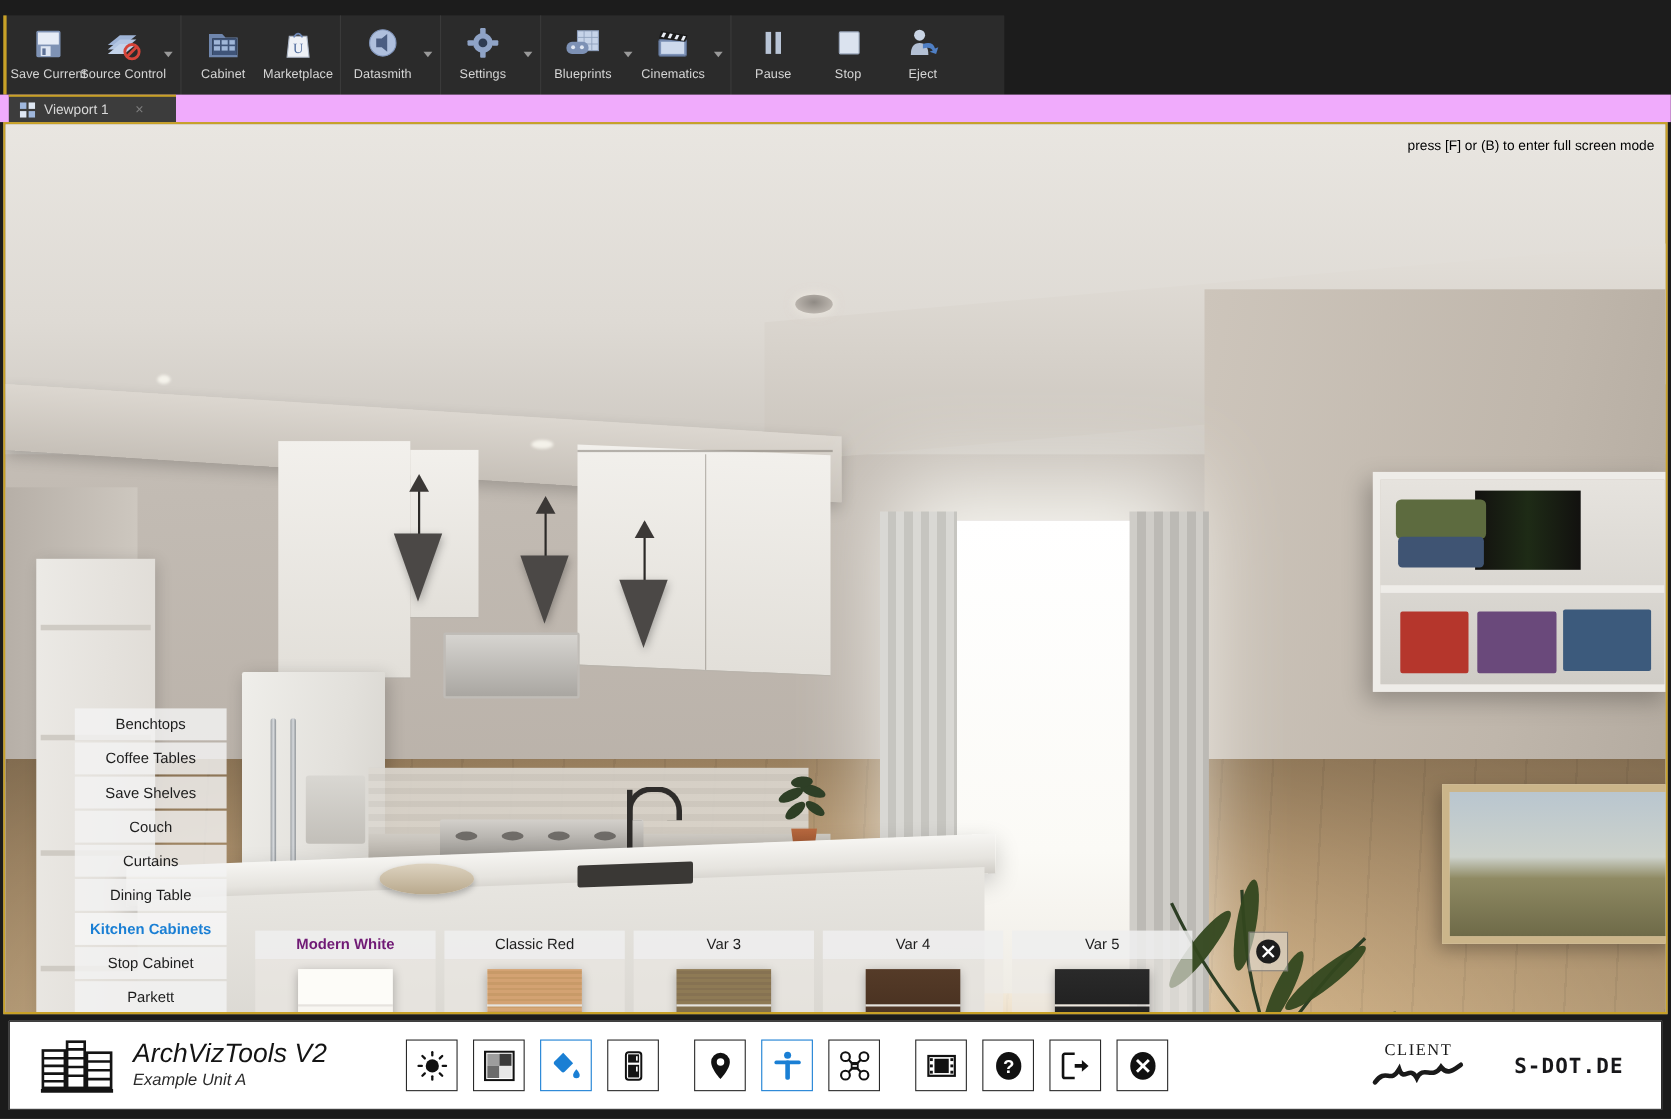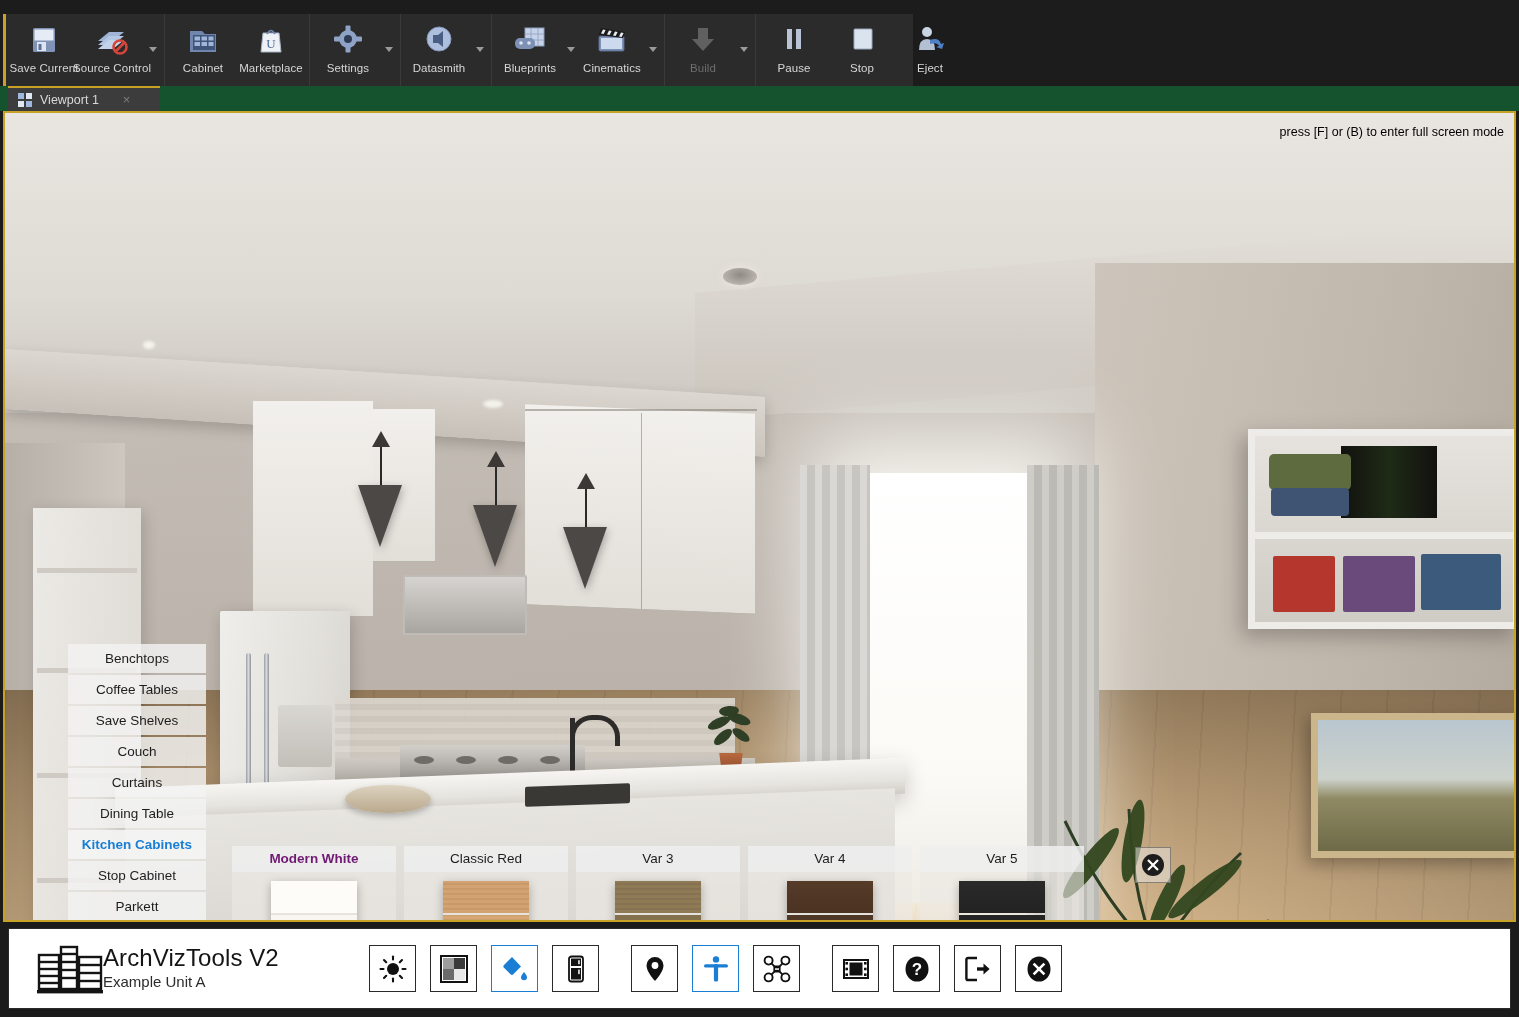--- a/index.html
+++ b/index.html
@@ -42,21 +42,21 @@
     width:14px;height:70px;display:flex;align-items:center;justify-content:center;
     cursor:pointer;
   }
   .tb-caret i{
     display:block;width:0;height:0;
     border-left:4px solid transparent;border-right:4px solid transparent;
     border-top:5px solid #9a9a9a;
   }
 
   
-  #tabstrip{position:absolute;left:0;top:86px;width:1519px;height:25px;background:#14532d;}
+  #tabstrip{position:absolute;left:0;top:86px;width:1519px;height:25px;background:#f0abfc;}
   #viewport-tab{
     position:absolute;left:8px;top:0;height:25px;
     background:#3c3c3c;border-top:2px solid #c8a127;
     display:flex;align-items:center;padding:0 10px 0 10px;box-sizing:border-box;
     min-width:152px;cursor:pointer;
   }
   #viewport-tab .vt-ico{width:14px;height:14px;margin-right:8px;display:block;}
   #viewport-tab .vt-lbl{font-size:12.5px;color:#d8d8d8;}
   #viewport-tab .vt-close{
     margin-left:24px;font-size:13px;color:#7d7d7d;cursor:pointer;line-height:1;
@@ -305,21 +305,21 @@
     box-sizing:border-box;
   }
 
   
   #bottom-bar{
     position:absolute;left:8px;top:928px;width:1503px;height:81px;
     background:#ffffff;border:1px solid #2a2a2a;box-sizing:border-box;
     display:flex;align-items:center;
   }
   #brand{display:flex;align-items:center;padding-left:28px;width:360px;box-sizing:border-box;}
-  #brand-text{}
+  #brand-text{margin-left:18px;font-style:italic;}
   #brand-title{font-size:24px;color:#141414;line-height:1.12;letter-spacing:.1px;}
   #brand-sub{font-size:15px;color:#2b2b2b;line-height:1.25;margin-top:1px;}
   #tool-icons{display:flex;align-items:center;gap:0;}
   .ti{
     width:47px;height:47px;border:1px solid #2a2a2a;margin-right:14px;
     display:flex;align-items:center;justify-content:center;cursor:pointer;
     box-sizing:border-box;background:#fff;
   }
   .ti.sel{border-color:#1a7fd4;}
   .ti-gap{width:18px;}
@@ -396,47 +396,47 @@
           </svg>
         </span>
         <span class="tb-lbl">Marketplace</span>
       </div>
     </div>
 
     <div class="tb-group">
       <div class="tb-btn">
         <span class="tb-ico">
           <svg width="34" height="34" viewBox="0 0 34 34">
+            <circle cx="17" cy="16" r="12" fill="#aebfdd"></circle>
+            <circle cx="17" cy="16" r="12" fill="none" stroke="#8296bb"></circle>
+            <path d="M11 12 h5 l5 -4 v16 l-5 -4 h-5 Z" fill="#4a5d82"></path>
+          </svg>
+        </span>
+        <span class="tb-lbl">Datasmith</span>
+      </div>
+      <div class="tb-caret">
+          <i></i>
+        </div>
+    </div>
+
+    <div class="tb-group">
+      <div class="tb-btn">
+        <span class="tb-ico">
+          <svg width="34" height="34" viewBox="0 0 34 34">
             <g fill="#8fa3c6">
               <circle cx="17" cy="16" r="9"></circle>
               <rect x="14.5" y="2.5" width="5" height="6" rx="1"></rect>
               <rect x="14.5" y="23.5" width="5" height="6" rx="1"></rect>
               <rect x="3" y="13.5" width="6" height="5" rx="1"></rect>
               <rect x="25" y="13.5" width="6" height="5" rx="1"></rect>
             </g>
             <circle cx="17" cy="16" r="4" fill="#2e3b52"></circle>
           </svg>
         </span>
         <span class="tb-lbl">Settings</span>
-      </div>
-      <div class="tb-caret">
-          <i></i>
-        </div>
-    </div>
-
-    <div class="tb-group">
-      <div class="tb-btn">
-        <span class="tb-ico">
-          <svg width="34" height="34" viewBox="0 0 34 34">
-            <circle cx="17" cy="16" r="12" fill="#aebfdd"></circle>
-            <circle cx="17" cy="16" r="12" fill="none" stroke="#8296bb"></circle>
-            <path d="M11 12 h5 l5 -4 v16 l-5 -4 h-5 Z" fill="#4a5d82"></path>
-          </svg>
-        </span>
-        <span class="tb-lbl">Datasmith</span>
       </div>
       <div class="tb-caret">
           <i></i>
         </div>
     </div>
 
     <div class="tb-group">
       <div class="tb-btn">
         <span class="tb-ico">
           <svg width="36" height="34" viewBox="0 0 36 34">
@@ -471,33 +471,20 @@
             </g>
           </svg>
         </span>
         <span class="tb-lbl">Cinematics</span>
       </div>
       <div class="tb-caret">
           <i></i>
         </div>
     </div>
 
-    <div class="tb-group">
-      <div class="tb-btn disabled">
-        <span class="tb-ico">
-          <svg width="34" height="34" viewBox="0 0 34 34">
-            <path d="M12 5 h10 v11 h6 l-11 12 -11 -12 h6 Z" fill="#6e6e6e" opacity=".8"></path>
-          </svg>
-        </span>
-        <span class="tb-lbl">Build</span>
-      </div>
-      <div class="tb-caret">
-          <i></i>
-        </div>
-    </div>
 
     <div class="tb-group">
       <div class="tb-btn">
         <span class="tb-ico">
           <svg width="30" height="32" viewBox="0 0 30 32">
             <rect x="8" y="5" width="5" height="20" fill="#b8c4d6"></rect>
             <rect x="17" y="5" width="5" height="20" fill="#b8c4d6"></rect>
           </svg>
         </span>
         <span class="tb-lbl">Pause</span>
@@ -876,13 +863,22 @@
     </div>
 
     <div class="ti">
       <svg width="28" height="28" viewBox="0 0 28 28">
         <ellipse cx="14" cy="14" rx="11.5" ry="12.6" fill="#111"></ellipse>
         <path d="M8.6 8.6 L19.4 19.4 M19.4 8.6 L8.6 19.4" stroke="#fff" stroke-width="2.6"></path>
       </svg>
     </div>
   </div>
 
+  <div id="logos">
+    <div id="client-logo">
+      <span id="client-word">CLIENT</span>
+      <svg width="86" height="26" viewBox="0 0 86 26">
+        <path d="M4 20 C14 6 18 22 26 8 C30 20 36 4 42 16 C48 4 56 18 64 6 C70 14 76 8 82 4" fill="none" stroke="#1a1a1a" stroke-width="4.2" stroke-linecap="round"></path>
+      </svg>
+    </div>
+    <div id="sdot">S-DOT.DE</div>
+  </div>
 </div>
 
 </body></html>

